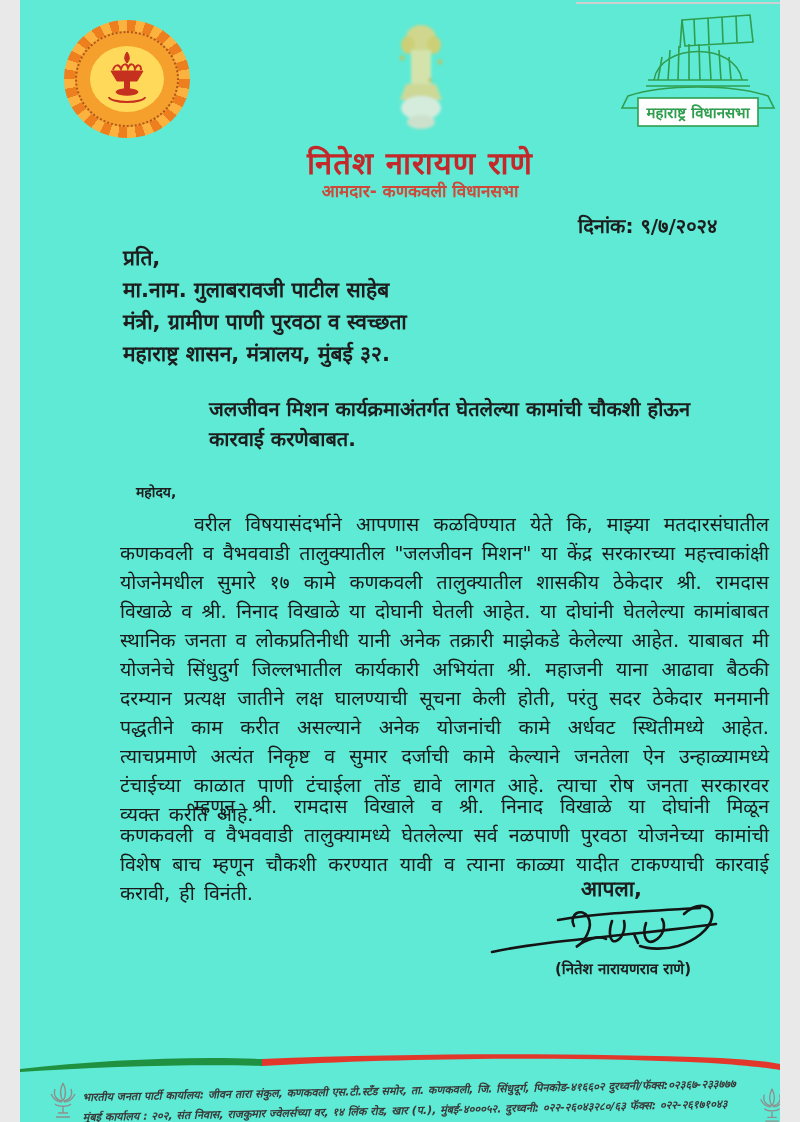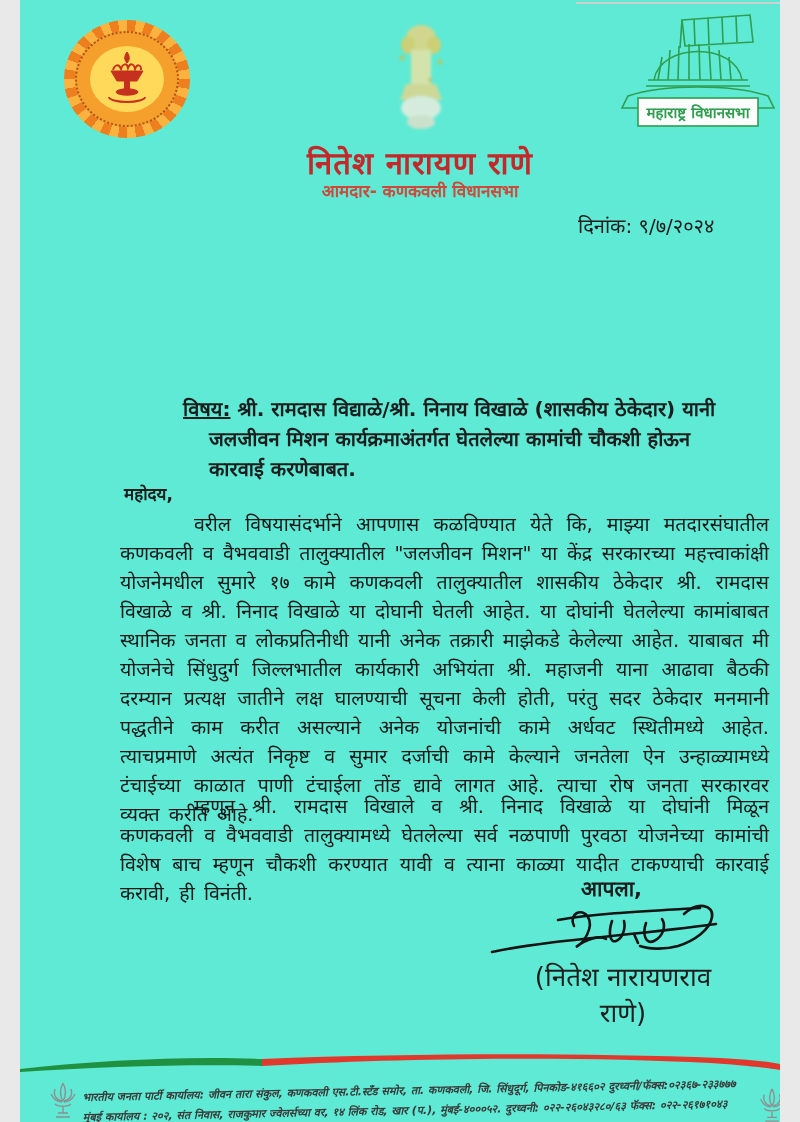--- a/index.html
+++ b/index.html
@@ -21,42 +21,42 @@
 
   .ashoka { left:360px; top:22px; width:82px; height:112px; }
 
   .vidhan { left:584px; top:12px; width:188px; height:118px; }
 
   .page-title { left:0; top:141px; width:800px; text-align:center;
     font-size:31px; font-weight:700; color:#c3282a; letter-spacing:1px; }
   .page-subtitle { left:0; top:179px; width:800px; text-align:center;
     font-size:17px; font-weight:700; color:#cd4a3a; }
 
-  .date-line { left:558px; top:212px; font-size:20px; font-weight:400; }
+  .date-line { left:558px; top:212px; font-size:20px; font-weight:700; }
 
   
   .recipient { left:103px; top:242px; font-size:21px; font-weight:600; line-height:32px; }
 
   
   .subject { left:163px; top:394px; width:540px; font-size:20px; font-weight:600; line-height:30px; }
   .subject-label { text-decoration:underline; }
   .subject-wrap { margin-left:26px; }
 
-  .greeting { left:104px; top:482px; font-size:17px; font-weight:600; }
+  .greeting { left:116px; top:482px; font-size:14px; font-weight:600; }
 
   
   .para { position:absolute; left:100px; width:649px; font-size:19.5px; font-weight:400;
     line-height:29px; text-align:justify; word-spacing:3px; color:#191919; }
   .para1 { top:510px; text-indent:74px; }
   .para2 { top:792px; text-indent:74px; }
 
   .regards { left:561px; top:874px; font-size:21px; font-weight:600; }
   .signature { left:468px; top:896px; }
   .signatory { left:488px; top:958px; width:230px; text-align:center;
-    font-size:26px; font-weight:400; }
+    font-size:15px; font-weight:700; }
 
   
   .ribbon { left:0; top:1048px; }
   .footer-text { left:0; top:1076px; width:800px; transform:rotate(-1.2deg); }
   .footer-line { position:absolute; left:62px; white-space:nowrap;
     font-size:11px; font-style:italic; font-weight:600; color:#3a3a3a; }
   .footer-line.l1 { top:6px; }
   .footer-line.l2 { top:26px; }
   .lotus-left  { left:26px;  top:1080px; }
   .lotus-right { left:736px; top:1086px; }
@@ -122,26 +122,28 @@
       <rect x="34" y="86" width="120" height="28" fill="#ffffff"></rect>
     </g>
     <text x="94" y="106" text-anchor="middle" font-size="15" font-weight="bold" fill="#2f9e4f" font-family="DejaVu Sans, sans-serif">महाराष्ट्र विधानसभा</text>
   </svg>
 
   <div class="abs page-subtitle">आमदार- कणकवली विधानसभा</div>
   <div class="abs page-title">नितेश नारायण राणे</div>
 
   <div class="abs date-line">दिनांक: ९/७/२०२४</div>
 
+  <div class="abs recipient">
+    <div>प्रति,</div>
+    <div>मा.नाम. गुलाबरावजी पाटील साहेब</div>
+    <div>मंत्री, ग्रामीण पाणी पुरवठा व स्वच्छता</div>
+    <div>महाराष्ट्र शासन, मंत्रालय, मुंबई ३२.</div>
+  </div>
 
   <div class="abs subject">
-    <div>
-      <span class="subject-label">विषय:</span>
-      <span>श्री. रामदास विद्याळे/श्री. निनाय विखाळे (शासकीय ठेकेदार) यानी</span>
-    </div>
     <div class="subject-wrap">जलजीवन मिशन कार्यक्रमाअंतर्गत घेतलेल्या कामांची चौकशी होऊन</div>
     <div class="subject-wrap">कारवाई करणेबाबत.</div>
   </div>
 
   <div class="abs greeting">महोदय,</div>
 
   <div class="para para1">वरील विषयासंदर्भाने आपणास कळविण्यात येते कि, माझ्या मतदारसंघातील कणकवली व वैभववाडी तालुक्यातील "जलजीवन मिशन" या केंद्र सरकारच्या महत्त्वाकांक्षी योजनेमधील सुमारे १७ कामे कणकवली तालुक्यातील शासकीय ठेकेदार श्री. रामदास विखाळे व श्री. निनाद विखाळे या दोघानी घेतली आहेत. या दोघांनी घेतलेल्या कामांबाबत स्थानिक जनता व लोकप्रतिनीधी यानी अनेक तक्रारी माझेकडे केलेल्या आहेत. याबाबत मी योजनेचे सिंधुदुर्ग जिल्लभातील कार्यकारी अभियंता श्री. महाजनी याना आढावा बैठकी दरम्यान प्रत्यक्ष जातीने लक्ष घालण्याची सूचना केली होती, परंतु सदर ठेकेदार मनमानी पद्धतीने काम करीत असल्याने अनेक योजनांची कामे अर्धवट स्थितीमध्ये आहेत. त्याचप्रमाणे अत्यंत निकृष्ट व सुमार दर्जाची कामे केल्याने जनतेला ऐन उन्हाळ्यामध्ये टंचाईच्या काळात पाणी टंचाईला तोंड द्यावे लागत आहे. त्याचा रोष जनता सरकारवर व्यक्त करीत आहे.</div>
   <div class="para para2">म्हणून श्री. रामदास विखाले व श्री. निनाद विखाळे या दोघांनी मिळून कणकवली व वैभववाडी तालुक्यामध्ये घेतलेल्या सर्व नळपाणी पुरवठा योजनेच्या कामांची विशेष बाच म्हणून चौकशी करण्यात यावी व त्याना काळ्या यादीत टाकण्याची कारवाई करावी, ही विनंती.</div>
 
   <div class="abs regards">आपला,</div>

